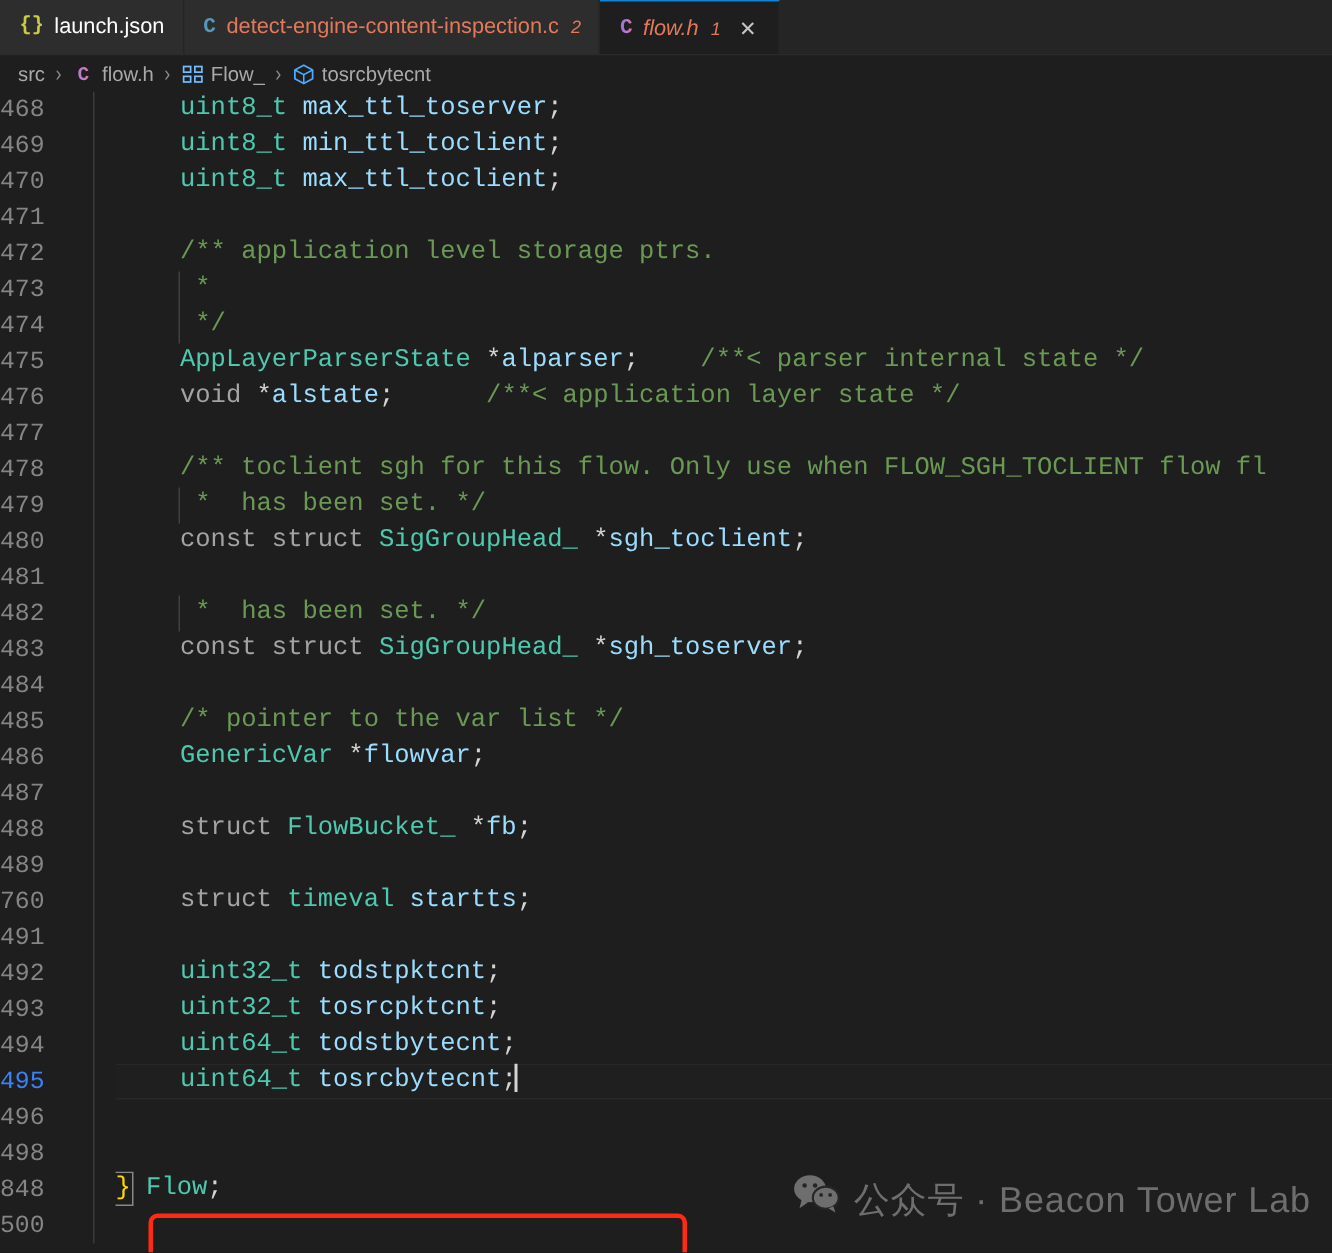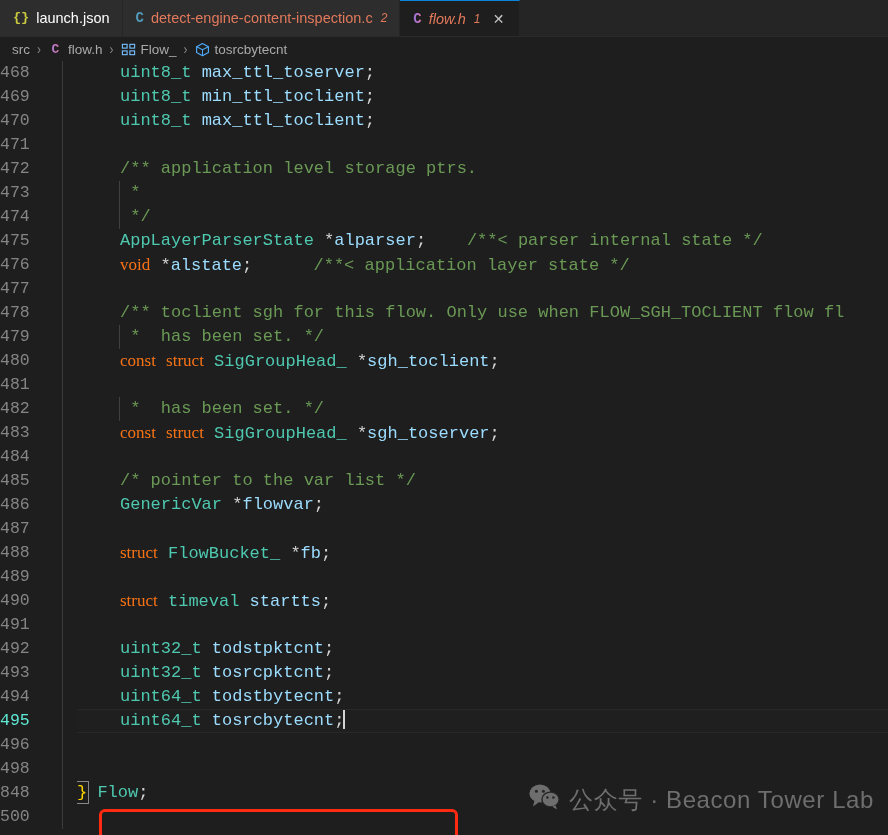--- a/index.html
+++ b/index.html
@@ -136,21 +136,21 @@
     font-family: "Liberation Mono", monospace;
     font-size: 17px;
   }
   .line {
     position: relative;
     height: 24px;
     line-height: 24px;
     white-space: pre;
     display: flex;
   }
-  .line.active .gutter { color: #5eead4; }
+  .line.active .gutter { color: #3b82f6; }
   .line.active .content {
     box-shadow: inset 0 1px 0 #282828, inset 0 -1px 0 #282828;
     background: #1f1f1f;
   }
   .gutter {
     width: 62px;
     min-width: 62px;
     box-sizing: border-box;
     text-align: left;
     padding-right: 16px;
@@ -184,21 +184,21 @@
   .ind.guide::before {
     content: "";
     position: absolute;
     left: 42px; top: -3px; bottom: -3px;
     width: 1px;
     background: #404040;
   }
 
   
   .t-type    { color: #4ec9b0; }
-  .t-kw      { color: #f97316; font-family: Liberation Serif, serif; }
+  .t-kw      { color: #a3a3a3; }
   .t-var     { color: #9cdcfe; }
   .t-punc    { color: #d4d4d4; }
   .t-comment { color: #6a9955; }
   .t-num     { color: #b5cea8; }
   .t-brk     { color: #da70d6; }
   .t-plain   { color: #d4d4d4; }
   .hl-find {
     background: #b8860b;
     color: #9cdcfe;
   }
@@ -314,21 +314,21 @@
       <div class="line"><div class="gutter">480</div><div class="gutter-sep"></div><div class="content"><span class="ind">    </span><span class="t-kw">const</span><span class="t-plain"> </span><span class="t-kw">struct</span><span class="t-plain"> </span><span class="t-type">SigGroupHead_</span><span class="t-plain"> </span><span class="t-punc">*</span><span class="t-var">sgh_toclient</span><span class="t-punc">;</span></div></div>
       <div class="line"><div class="gutter">481</div><div class="gutter-sep"></div><div class="content"><span class="ind">    </span></div></div>
       <div class="line"><div class="gutter">482</div><div class="gutter-sep"></div><div class="content"><span class="ind guide">    </span><span class="t-comment"> *  has been set. */</span></div></div>
       <div class="line"><div class="gutter">483</div><div class="gutter-sep"></div><div class="content"><span class="ind">    </span><span class="t-kw">const</span><span class="t-plain"> </span><span class="t-kw">struct</span><span class="t-plain"> </span><span class="t-type">SigGroupHead_</span><span class="t-plain"> </span><span class="t-punc">*</span><span class="t-var">sgh_toserver</span><span class="t-punc">;</span></div></div>
       <div class="line"><div class="gutter">484</div><div class="gutter-sep"></div><div class="content"></div></div>
       <div class="line"><div class="gutter">485</div><div class="gutter-sep"></div><div class="content"><span class="ind">    </span><span class="t-comment">/* pointer to the var list */</span></div></div>
       <div class="line"><div class="gutter">486</div><div class="gutter-sep"></div><div class="content"><span class="ind">    </span><span class="t-type">GenericVar</span><span class="t-plain"> </span><span class="t-punc">*</span><span class="t-var">flowvar</span><span class="t-punc">;</span></div></div>
       <div class="line"><div class="gutter">487</div><div class="gutter-sep"></div><div class="content"></div></div>
       <div class="line"><div class="gutter">488</div><div class="gutter-sep"></div><div class="content"><span class="ind">    </span><span class="t-kw">struct</span><span class="t-plain"> </span><span class="t-type">FlowBucket_</span><span class="t-plain"> </span><span class="t-punc">*</span><span class="t-var">fb</span><span class="t-punc">;</span></div></div>
       <div class="line"><div class="gutter">489</div><div class="gutter-sep"></div><div class="content"></div></div>
-      <div class="line"><div class="gutter">490</div><div class="gutter-sep"></div><div class="content"><span class="ind">    </span><span class="t-kw">struct</span><span class="t-plain"> </span><span class="t-type">timeval</span><span class="t-plain"> </span><span class="t-var">startts</span><span class="t-punc">;</span></div></div>
+      <div class="line"><div class="gutter">760</div><div class="gutter-sep"></div><div class="content"><span class="ind">    </span><span class="t-kw">struct</span><span class="t-plain"> </span><span class="t-type">timeval</span><span class="t-plain"> </span><span class="t-var">startts</span><span class="t-punc">;</span></div></div>
       <div class="line"><div class="gutter">491</div><div class="gutter-sep"></div><div class="content"></div></div>
       <div class="line"><div class="gutter">492</div><div class="gutter-sep"></div><div class="content"><span class="ind">    </span><span class="t-type">uint32_t</span><span class="t-plain"> </span><span class="t-var">todstpktcnt</span><span class="t-punc">;</span></div></div>
       <div class="line"><div class="gutter">493</div><div class="gutter-sep"></div><div class="content"><span class="ind">    </span><span class="t-type">uint32_t</span><span class="t-plain"> </span><span class="t-var">tosrcpktcnt</span><span class="t-punc">;</span></div></div>
       <div class="line"><div class="gutter">494</div><div class="gutter-sep"></div><div class="content"><span class="ind">    </span><span class="t-type">uint64_t</span><span class="t-plain"> </span><span class="t-var">todstbytecnt</span><span class="t-punc">;</span></div></div>
       <div class="line active"><div class="gutter">495</div><div class="gutter-sep"></div><div class="content"><span class="ind">    </span><span class="t-type">uint64_t</span><span class="t-plain"> </span><span class="t-var">tosrcbytecnt</span><span class="t-punc">;</span><span class="cursor"></span></div></div>
       <div class="line"><div class="gutter">496</div><div class="gutter-sep"></div><div class="content"></div></div>
       <div class="line"><div class="gutter">498</div><div class="gutter-sep"></div><div class="content"></div></div>
       <div class="line"><div class="gutter">848</div><div class="gutter-sep"></div><div class="content"><span class="bracket-match">}</span><span class="t-plain"> </span><span class="t-type">Flow</span><span class="t-punc">;</span></div></div>
       <div class="line"><div class="gutter">500</div><div class="gutter-sep"></div><div class="content"></div></div>
     <div class="redbox" style="left:99px; top:748px; width:359px; height:47px;"></div>

